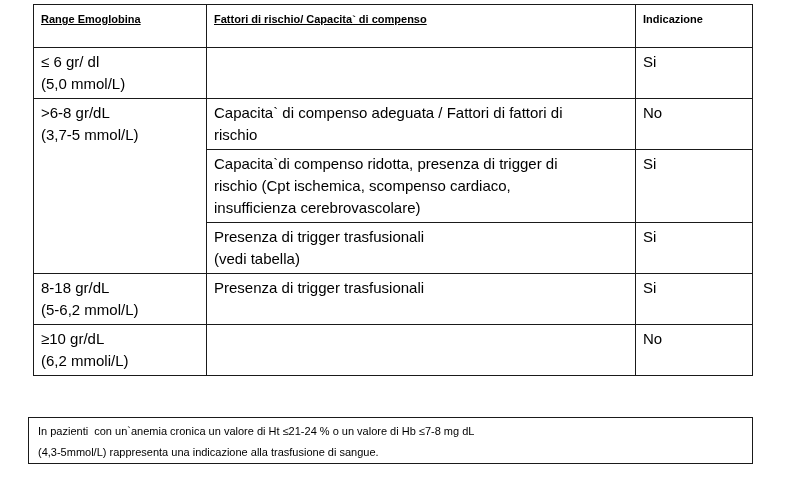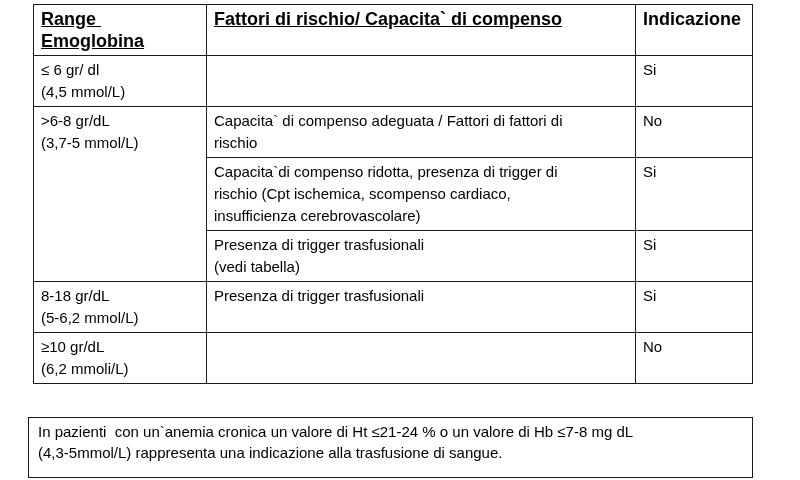--- a/index.html
+++ b/index.html
@@ -26,39 +26,39 @@
   }
   table.hb-table td, table.hb-table th {
     border: 1px solid #1a1a1a;
     vertical-align: top;
     text-align: left;
     padding: 3px 8px 3px 7px;
     white-space: pre-wrap;
     font-weight: normal;
     overflow: hidden;
   }
-  table.hb-table th { font-weight: bold; font-size: 18px; }
+  table.hb-table th { font-weight: bold; font-size: 11px; }
   th .u { text-decoration: underline; }
   col.c1 { width: 173px; }
   col.c2 { width: 429px; }
   col.c3 { width: 117px; }
   tr.r-head  { height: 43px; }
   tr.r1      { height: 47px; }
   tr.r2a     { height: 46px; }
   tr.r2b     { height: 71px; }
   tr.r2c     { height: 47px; }
   tr.r3      { height: 47px; }
   tr.r4      { height: 46px; }
   .note-box {
     position: absolute;
     left: 28px; top: 417px;
-    width: 725px; height: 61px;
+    width: 725px; height: 47px;
     border: 1px solid #1a1a1a;
     padding: 3px 8px 3px 9px;
-    font-size: 15px;
+    font-size: 11px;
     line-height: 21px;
     white-space: pre-wrap;
     overflow: hidden;
   }
 </style>
 </head>
 <body>
 
 <div class="page">
 
@@ -71,21 +71,21 @@
 
     <tbody>
         <tr class="r-head">
       <th><span class="u">Range Emoglobina</span></th>
       <th><span class="u">Fattori di rischio/ Capacita` di compenso</span></th>
       <th><span>Indicazione</span></th>
     </tr>
 
     <tr class="r1">
       <td>≤ 6 gr/ dl
-(4,5 mmol/L)</td>
+(5,0 mmol/L)</td>
       <td></td>
       <td>Si</td>
     </tr>
 
     <tr class="r2a">
       <td rowspan="3">&gt;6-8 gr/dL
 (3,7-5 mmol/L)</td>
       <td>Capacita` di compenso adeguata / Fattori di fattori di
 rischio</td>
       <td>No</td>

